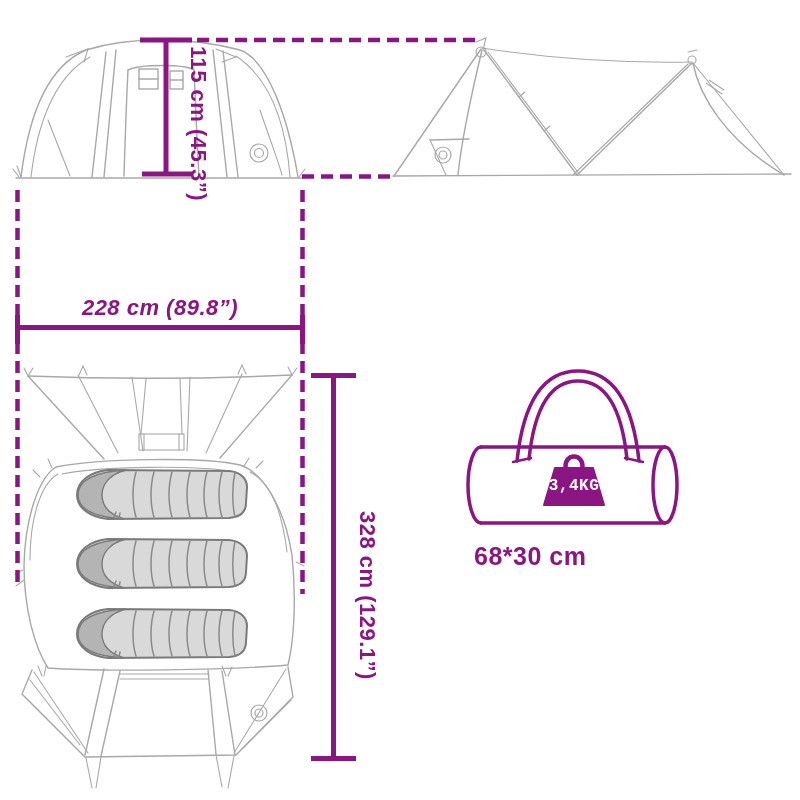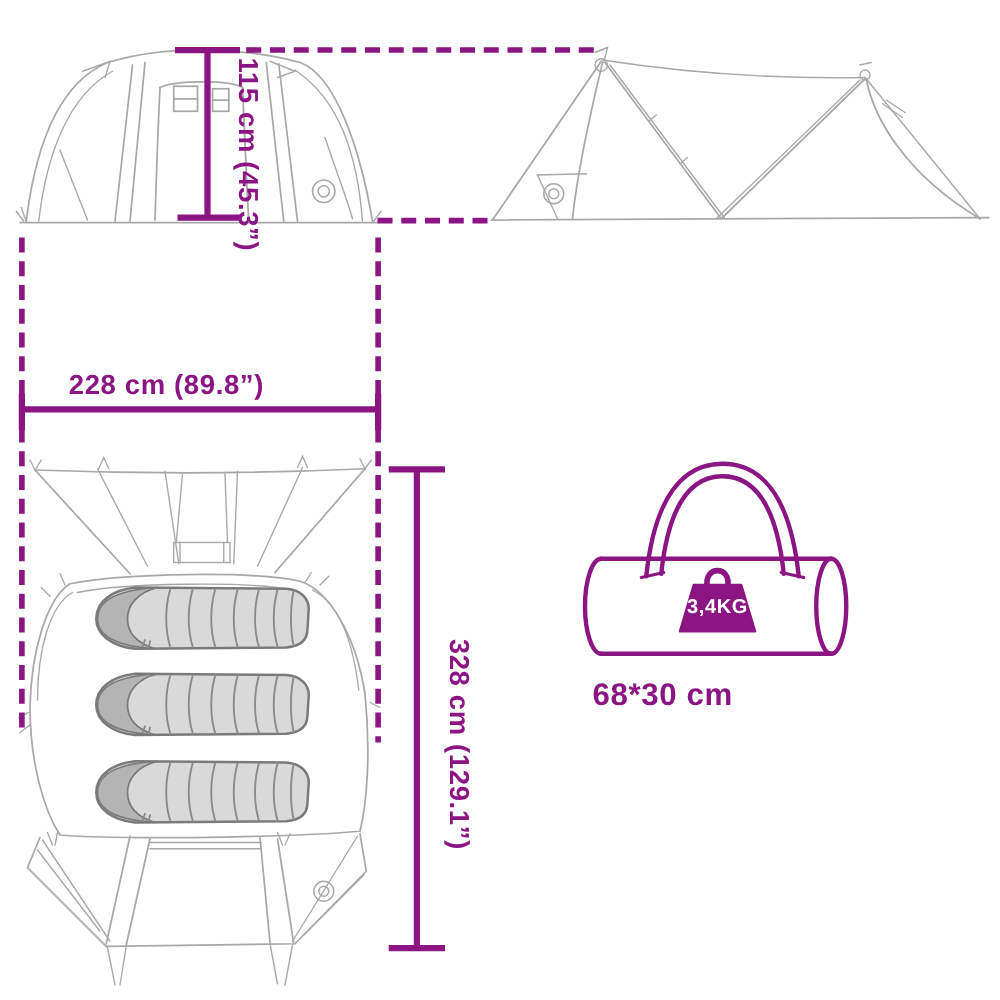--- a/index.html
+++ b/index.html
@@ -16,27 +16,27 @@
     color:#8B1582;
     font-weight:bold;
     font-size:22px;
     white-space:nowrap;
     letter-spacing:0.5px;
   }
   .dim-label.rot{
     transform-origin:0 0;
     transform:rotate(90deg);
   }
-  #width-label{left:55px;top:295px;width:210px;text-align:left;}
+  #width-label{left:55px;top:295px;width:210px;text-align:center;font-style:italic;}
   #height-label{left:211px;top:46px;}
   #depth-label{left:380px;top:511px;}
   #bag-size-label{left:474px;top:542px;width:200px;text-align:left;font-size:25px;}
   #bag-weight-label{
     position:absolute;left:524px;top:477px;width:100px;text-align:center;
-    color:#ffffff;font-weight:bold;font-size:16px;letter-spacing:0.5px;
+    color:#ffffff;font-weight:bold;font-size:16px;letter-spacing:0.5px;font-family:Liberation Mono, monospace;
   }
 </style>
 </head>
 <body>
 
 <div id="canvas">
 
 <svg id="artwork" width="800" height="800" viewBox="0 0 800 800">
 
   <g fill="none" stroke="#A8A8A8" stroke-width="1.4" stroke-linecap="round">

